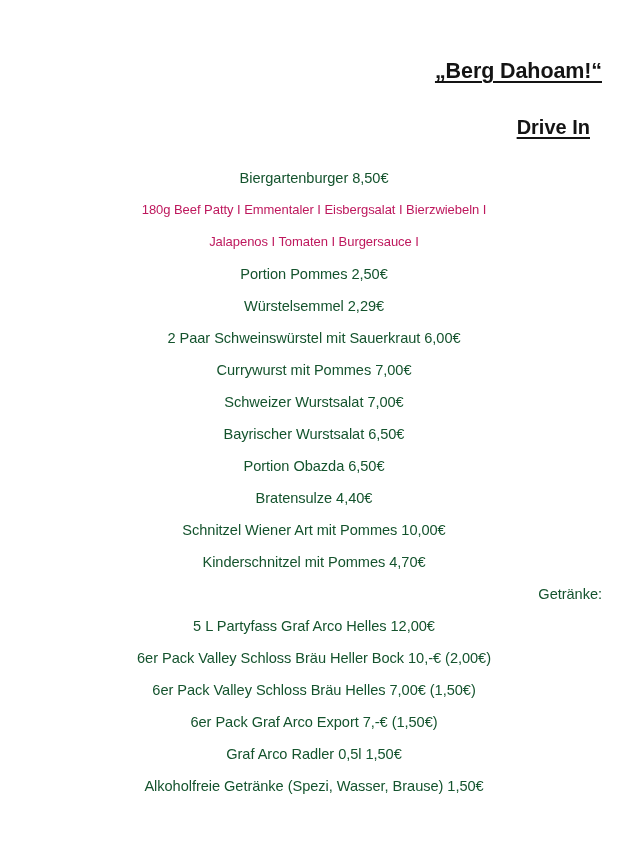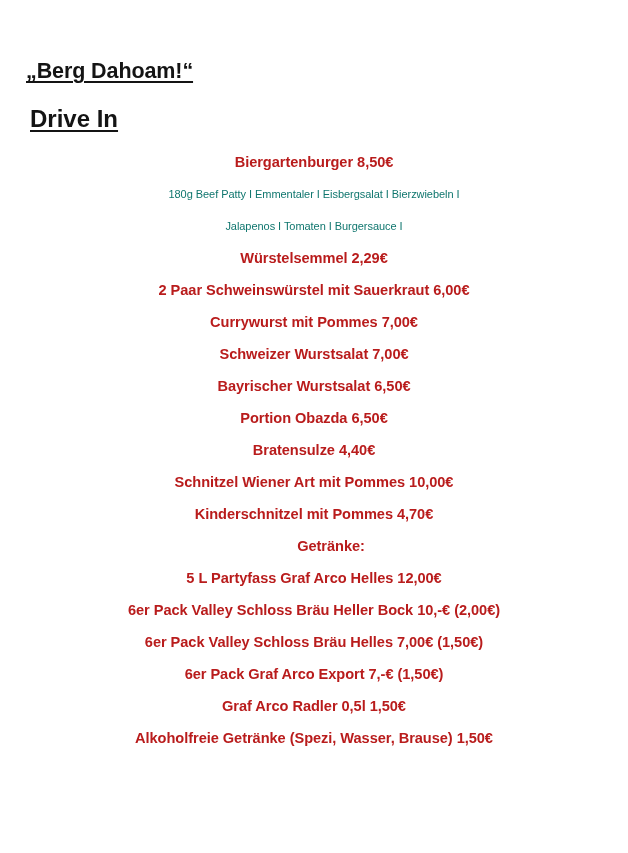--- a/index.html
+++ b/index.html
@@ -19,89 +19,90 @@
   .page {
     width: 628px;
     height: 853px;
     box-sizing: border-box;
     padding: 56px 26px 0 26px;
     background: #ffffff;
   }
 
   
   .title-block {
-    text-align: left;
+    text-align: right;
   }
   .doc-title {
     font-size: 21.5px;
     font-weight: bold;
     letter-spacing: -0.1px;
     line-height: 30px;
     margin: 0;
     padding: 0;
     color: #141414;
   }
   .doc-title .u,
   .doc-subtitle .u {
     text-decoration: underline;
     text-decoration-thickness: 2px;
     text-underline-offset: 3px;
   }
   .doc-subtitle {
-    font-size: 24px;
+    font-size: 20px;
     font-weight: bold;
     line-height: 30px;
-    margin: 4px;
+    margin: 12px;
     padding: 14px 0 0 0;
     color: #141414;
   }
 
   
   .menu {
     margin: 0;
     padding: 0;
     list-style: none;
   }
   .line {
     text-align: center;
     font-size: 14.6px;
-    font-weight: bold;
+    font-weight: normal;
     line-height: 32px;
     height: 32px;
-    color: #b91c1c;
+    color: #14532d;
     white-space: nowrap;
     letter-spacing: -0.05px;
   }
   .line.sub {
     font-weight: normal;
-    font-size: 11px;
-    color: #0f766e;
+    font-size: 13px;
+    color: #be185d;
   }
   .line.section {
-    text-align: center;
+    text-align: right;
     padding-left: 34px;
   }
   .spacer-sm { height: 8px; }
 </style>
 </head>
 <body>
 
 <div class="page">
 
   <div class="title-block">
     <div class="doc-title"><span class="u">„Berg Dahoam!“</span></div>
     <div class="doc-subtitle"><span class="u"> Drive In</span></div>
   </div>
 
   <div class="spacer-sm"></div>
 
   <ul class="menu">
     <li class="line">Biergartenburger 8,50€</li>
     <li class="line sub">180g Beef Patty I Emmentaler I Eisbergsalat I Bierzwiebeln I</li>
     <li class="line sub">Jalapenos I Tomaten I Burgersauce I</li>
+    <li class="line">Portion Pommes 2,50€</li>
     <li class="line">Würstelsemmel 2,29€</li>
     <li class="line">2 Paar Schweinswürstel mit Sauerkraut 6,00€</li>
     <li class="line">Currywurst mit Pommes 7,00€</li>
     <li class="line">Schweizer Wurstsalat 7,00€</li>
     <li class="line">Bayrischer Wurstsalat 6,50€</li>
     <li class="line">Portion Obazda 6,50€</li>
     <li class="line">Bratensulze 4,40€</li>
     <li class="line">Schnitzel Wiener Art mit Pommes 10,00€</li>
     <li class="line">Kinderschnitzel mit Pommes 4,70€</li>
   </ul>

